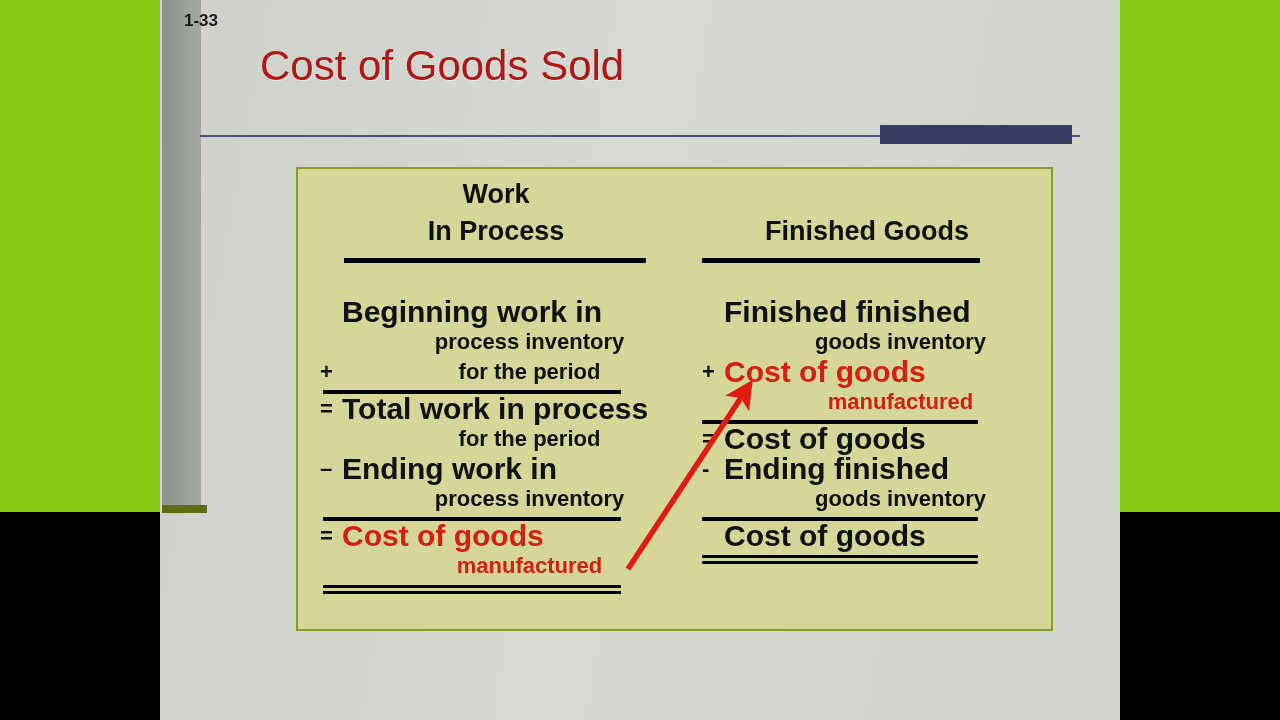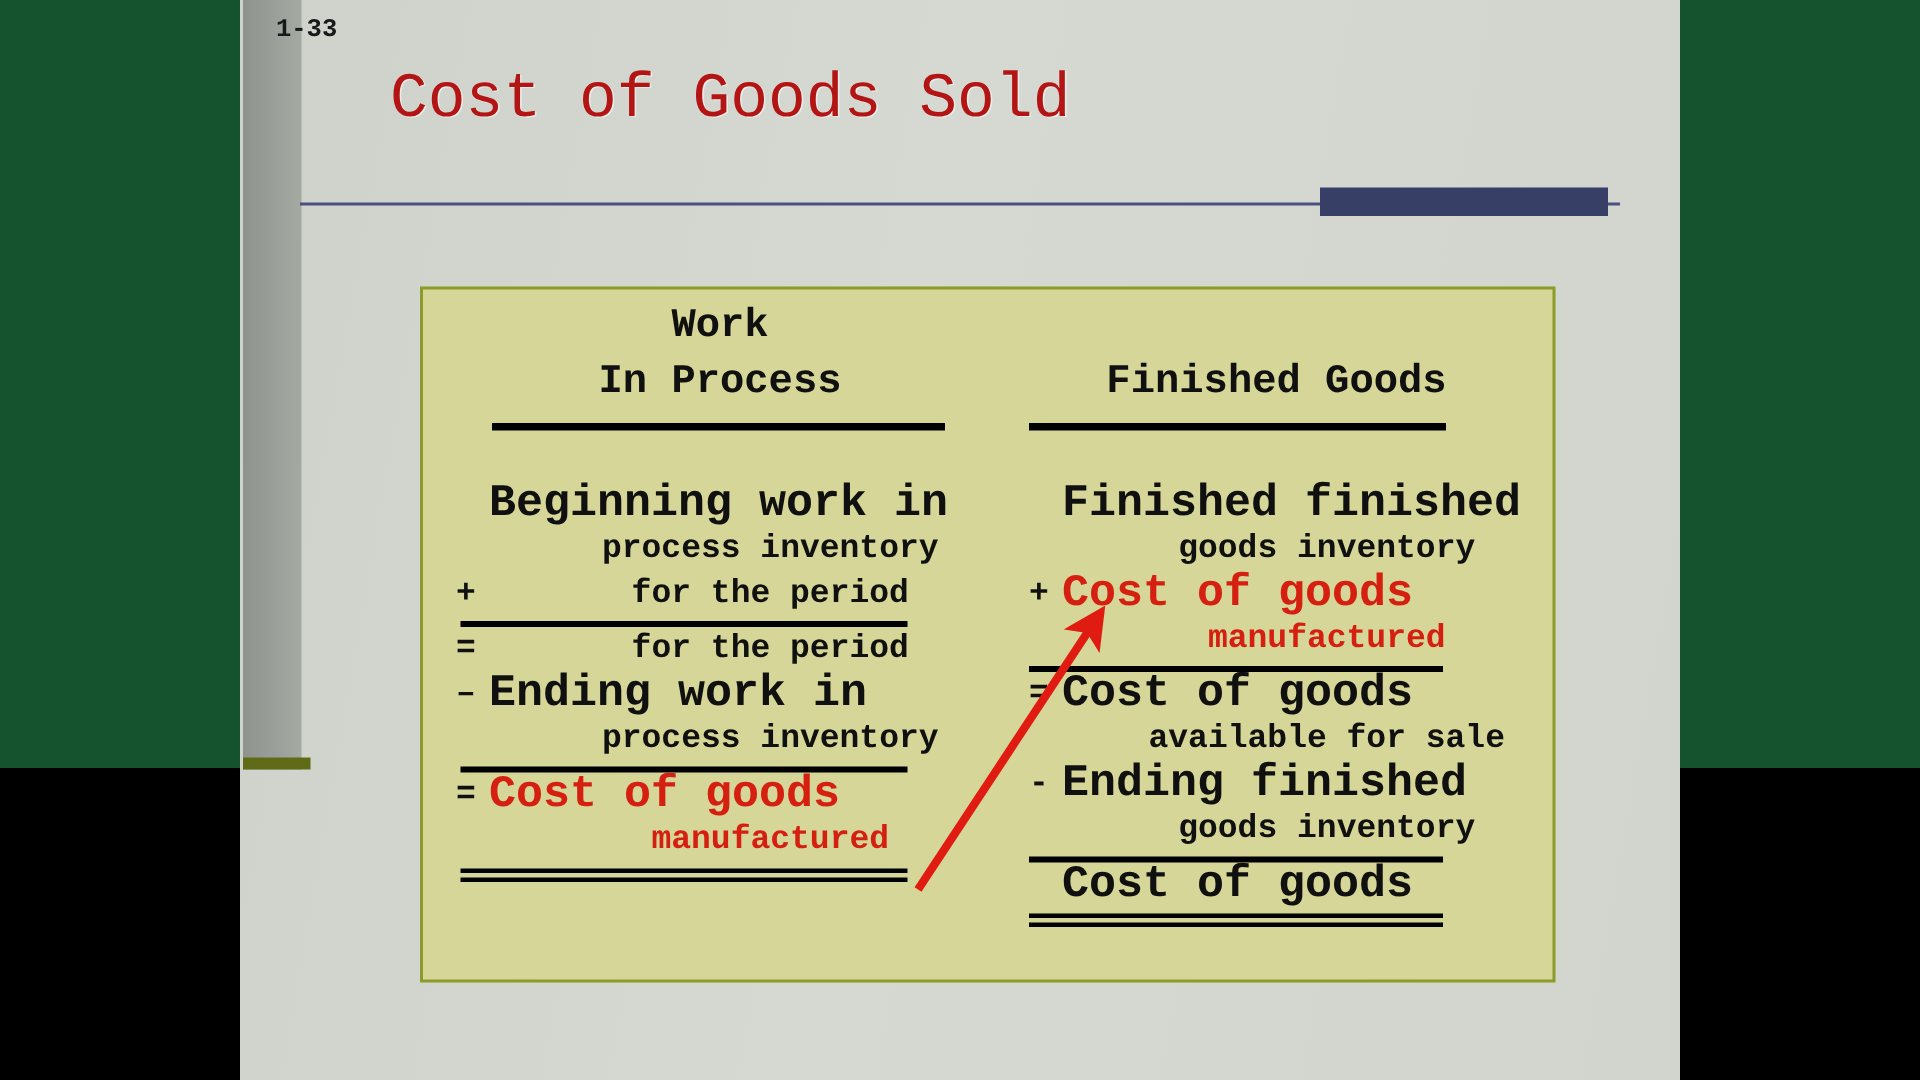--- a/index.html
+++ b/index.html
@@ -11,22 +11,21 @@
     overflow: hidden;
   }
   body {
     font-family: "Liberation Sans", sans-serif;
   }
 
   #stage {
     position: relative;
     width: 1280px;
     height: 512px;
-    background: #14532d;
-    font-family: Liberation Mono, monospace;
+    background: #84cc16;
   }
 
   
   #slide {
     position: absolute;
     left: 160px;
     top: 0px;
     width: 960px;
     height: 720px;
     background: #d3d6cf;
@@ -90,28 +89,27 @@
     left: 720px;
     top: 125px;
     width: 192px;
     height: 19px;
     background: #383f67;
   }
 
   
   #content-box {
     position: absolute;
-    left: 120px;
+    left: 136px;
     top: 167px;
     width: 757px;
     height: 464px;
     background: #d5d697;
     border: 2px solid #8b9b2c;
     box-sizing: border-box;
-    margin-top: 24px;
   }
 
   .col {
     position: absolute;
     top: 0;
   }
   #col-wip  { left: 22px;  width: 352px; }
   #col-fg   { left: 404px; width: 330px; }
 
   .col-head {
@@ -236,20 +234,21 @@
             <div class="op">+</div>
             <div class="lines">
               <div class="l2">for the period</div>
             </div>
           </div>
           <div class="rule"></div>
 
           <div class="row">
             <div class="op">=</div>
             <div class="lines">
+              <div class="l1">Total work in process</div>
               <div class="l2">for the period</div>
             </div>
           </div>
 
           <div class="row">
             <div class="op">–</div>
             <div class="lines">
               <div class="l1">Ending work in</div>
               <div class="l2">process inventory</div>
             </div>
@@ -293,21 +292,20 @@
               <div class="l1">Cost of goods</div>
               <div class="l2">manufactured</div>
             </div>
           </div>
           <div class="rule"></div>
 
           <div class="row">
             <div class="op">=</div>
             <div class="lines">
               <div class="l1">Cost of goods</div>
-              <div class="l2">available for sale</div>
             </div>
           </div>
 
           <div class="row">
             <div class="op">-</div>
             <div class="lines">
               <div class="l1">Ending finished</div>
               <div class="l2">goods inventory</div>
             </div>
           </div>

